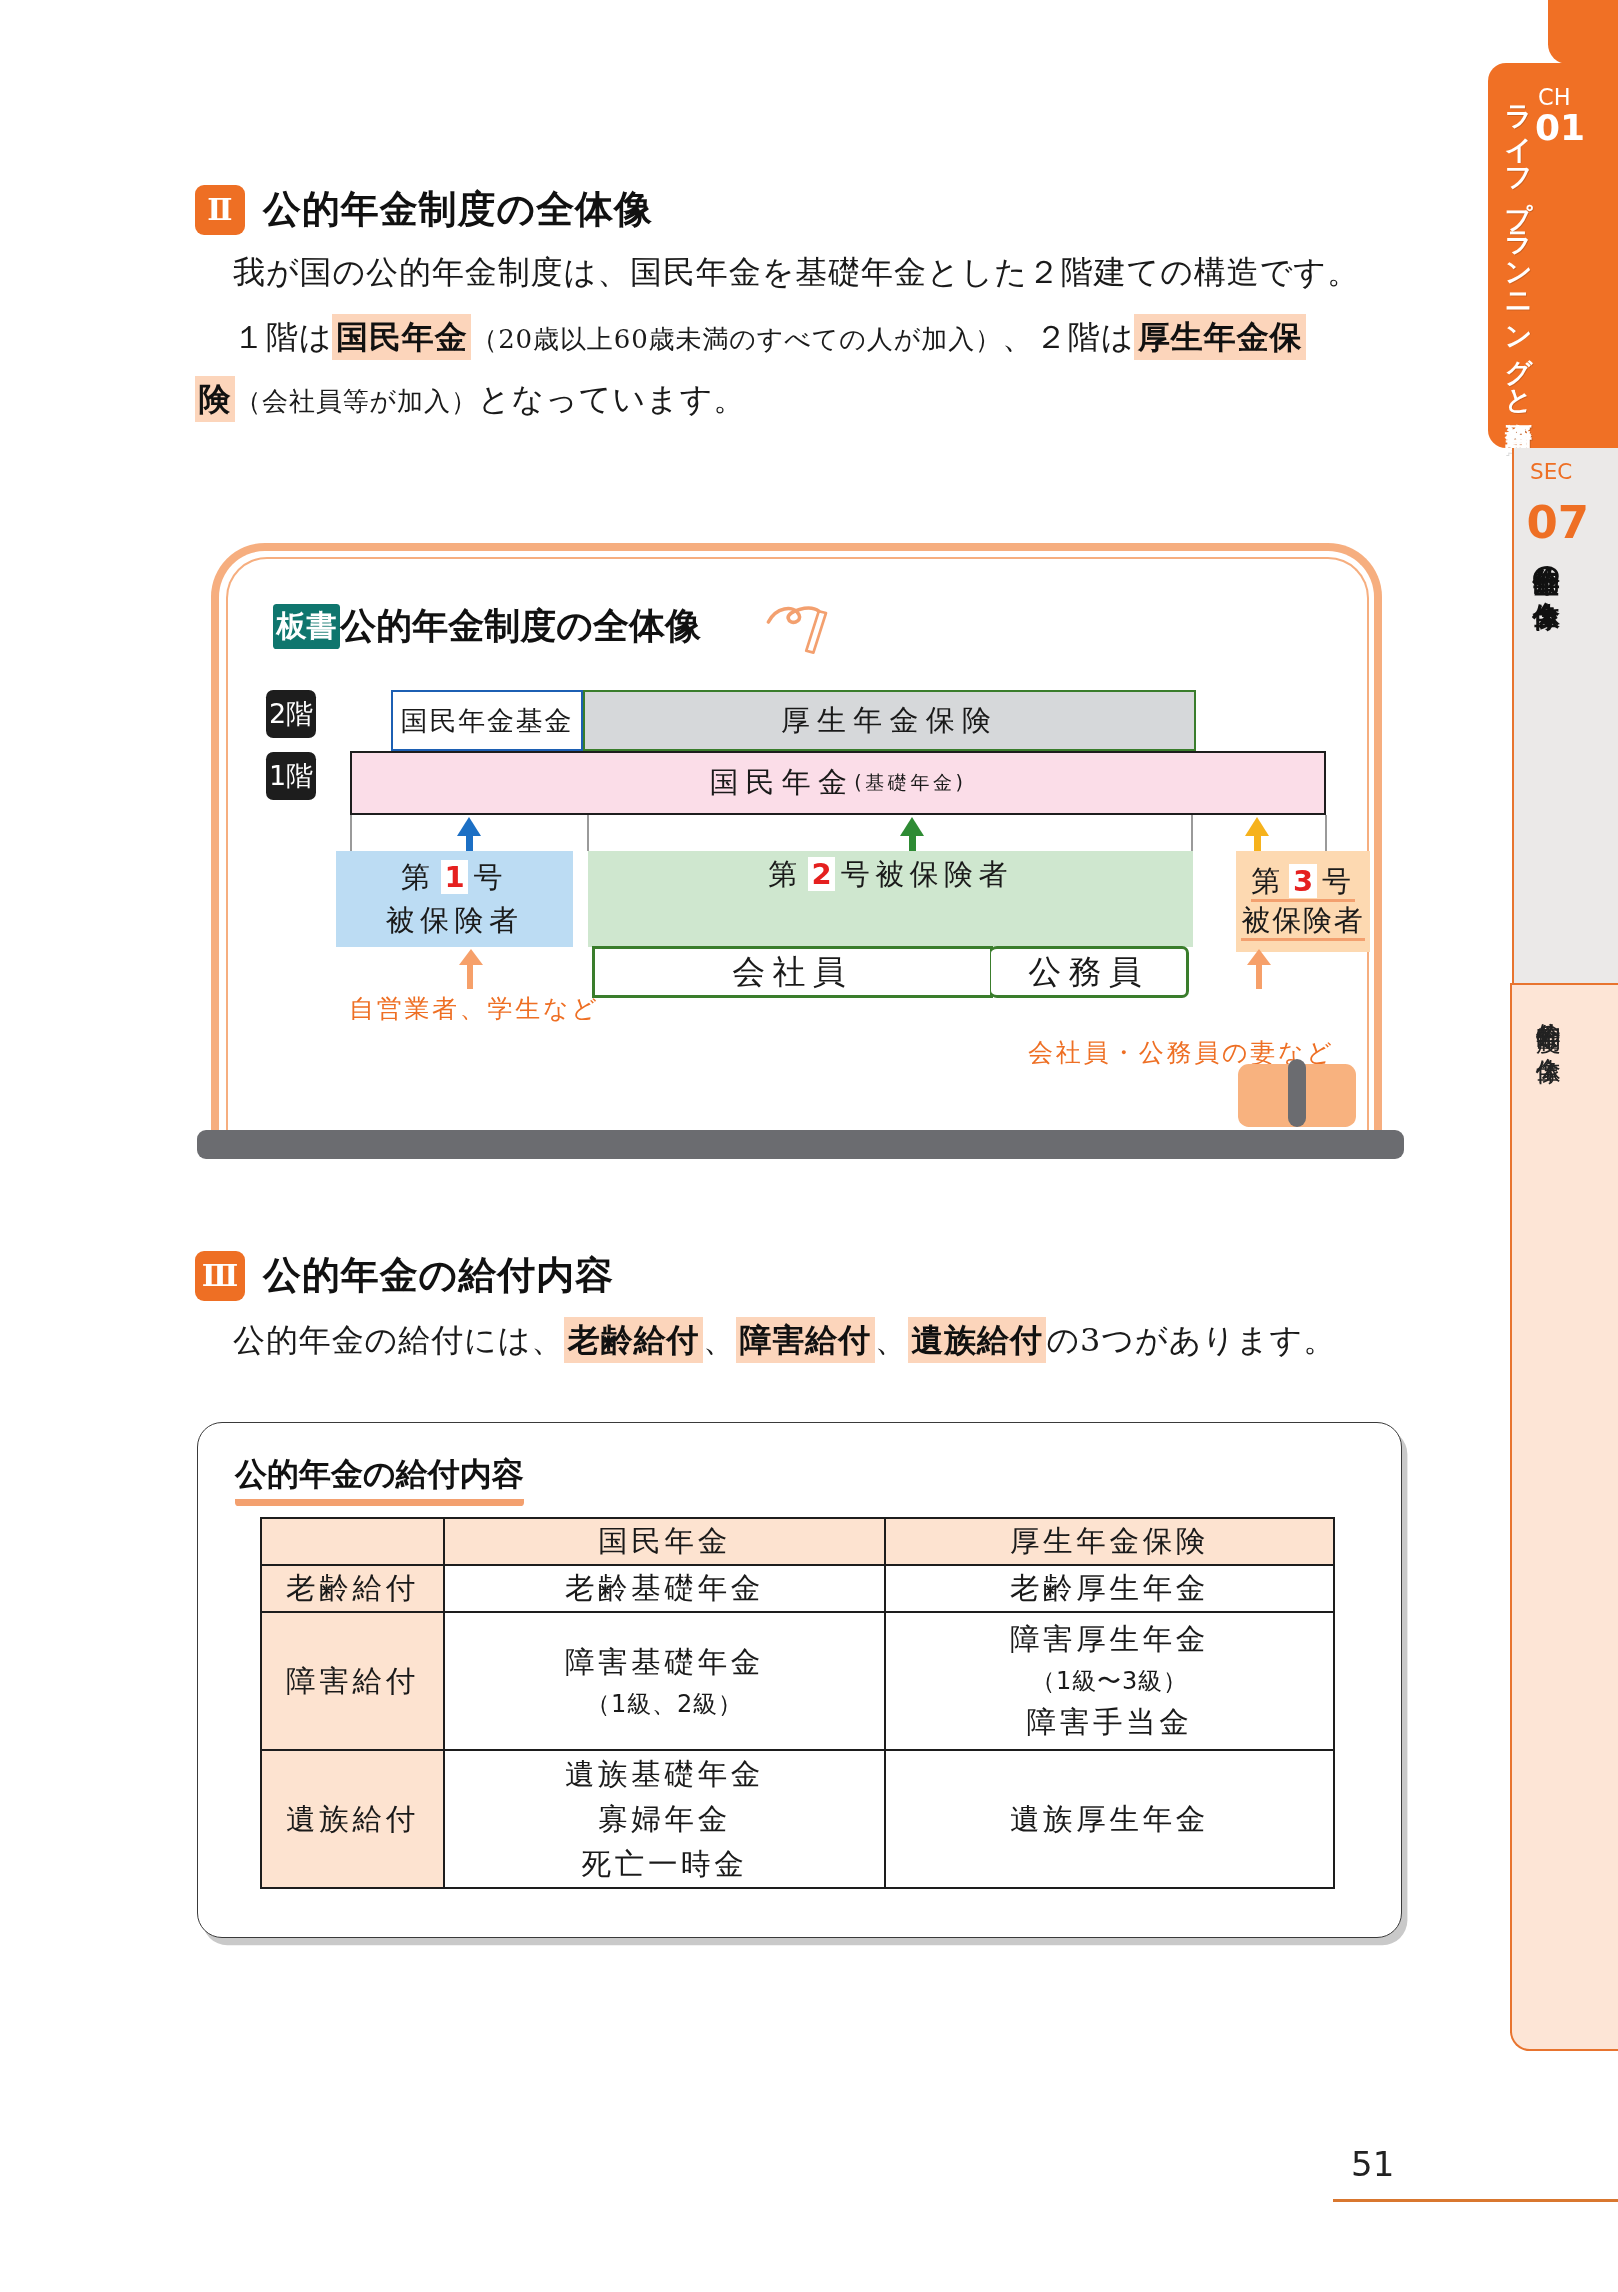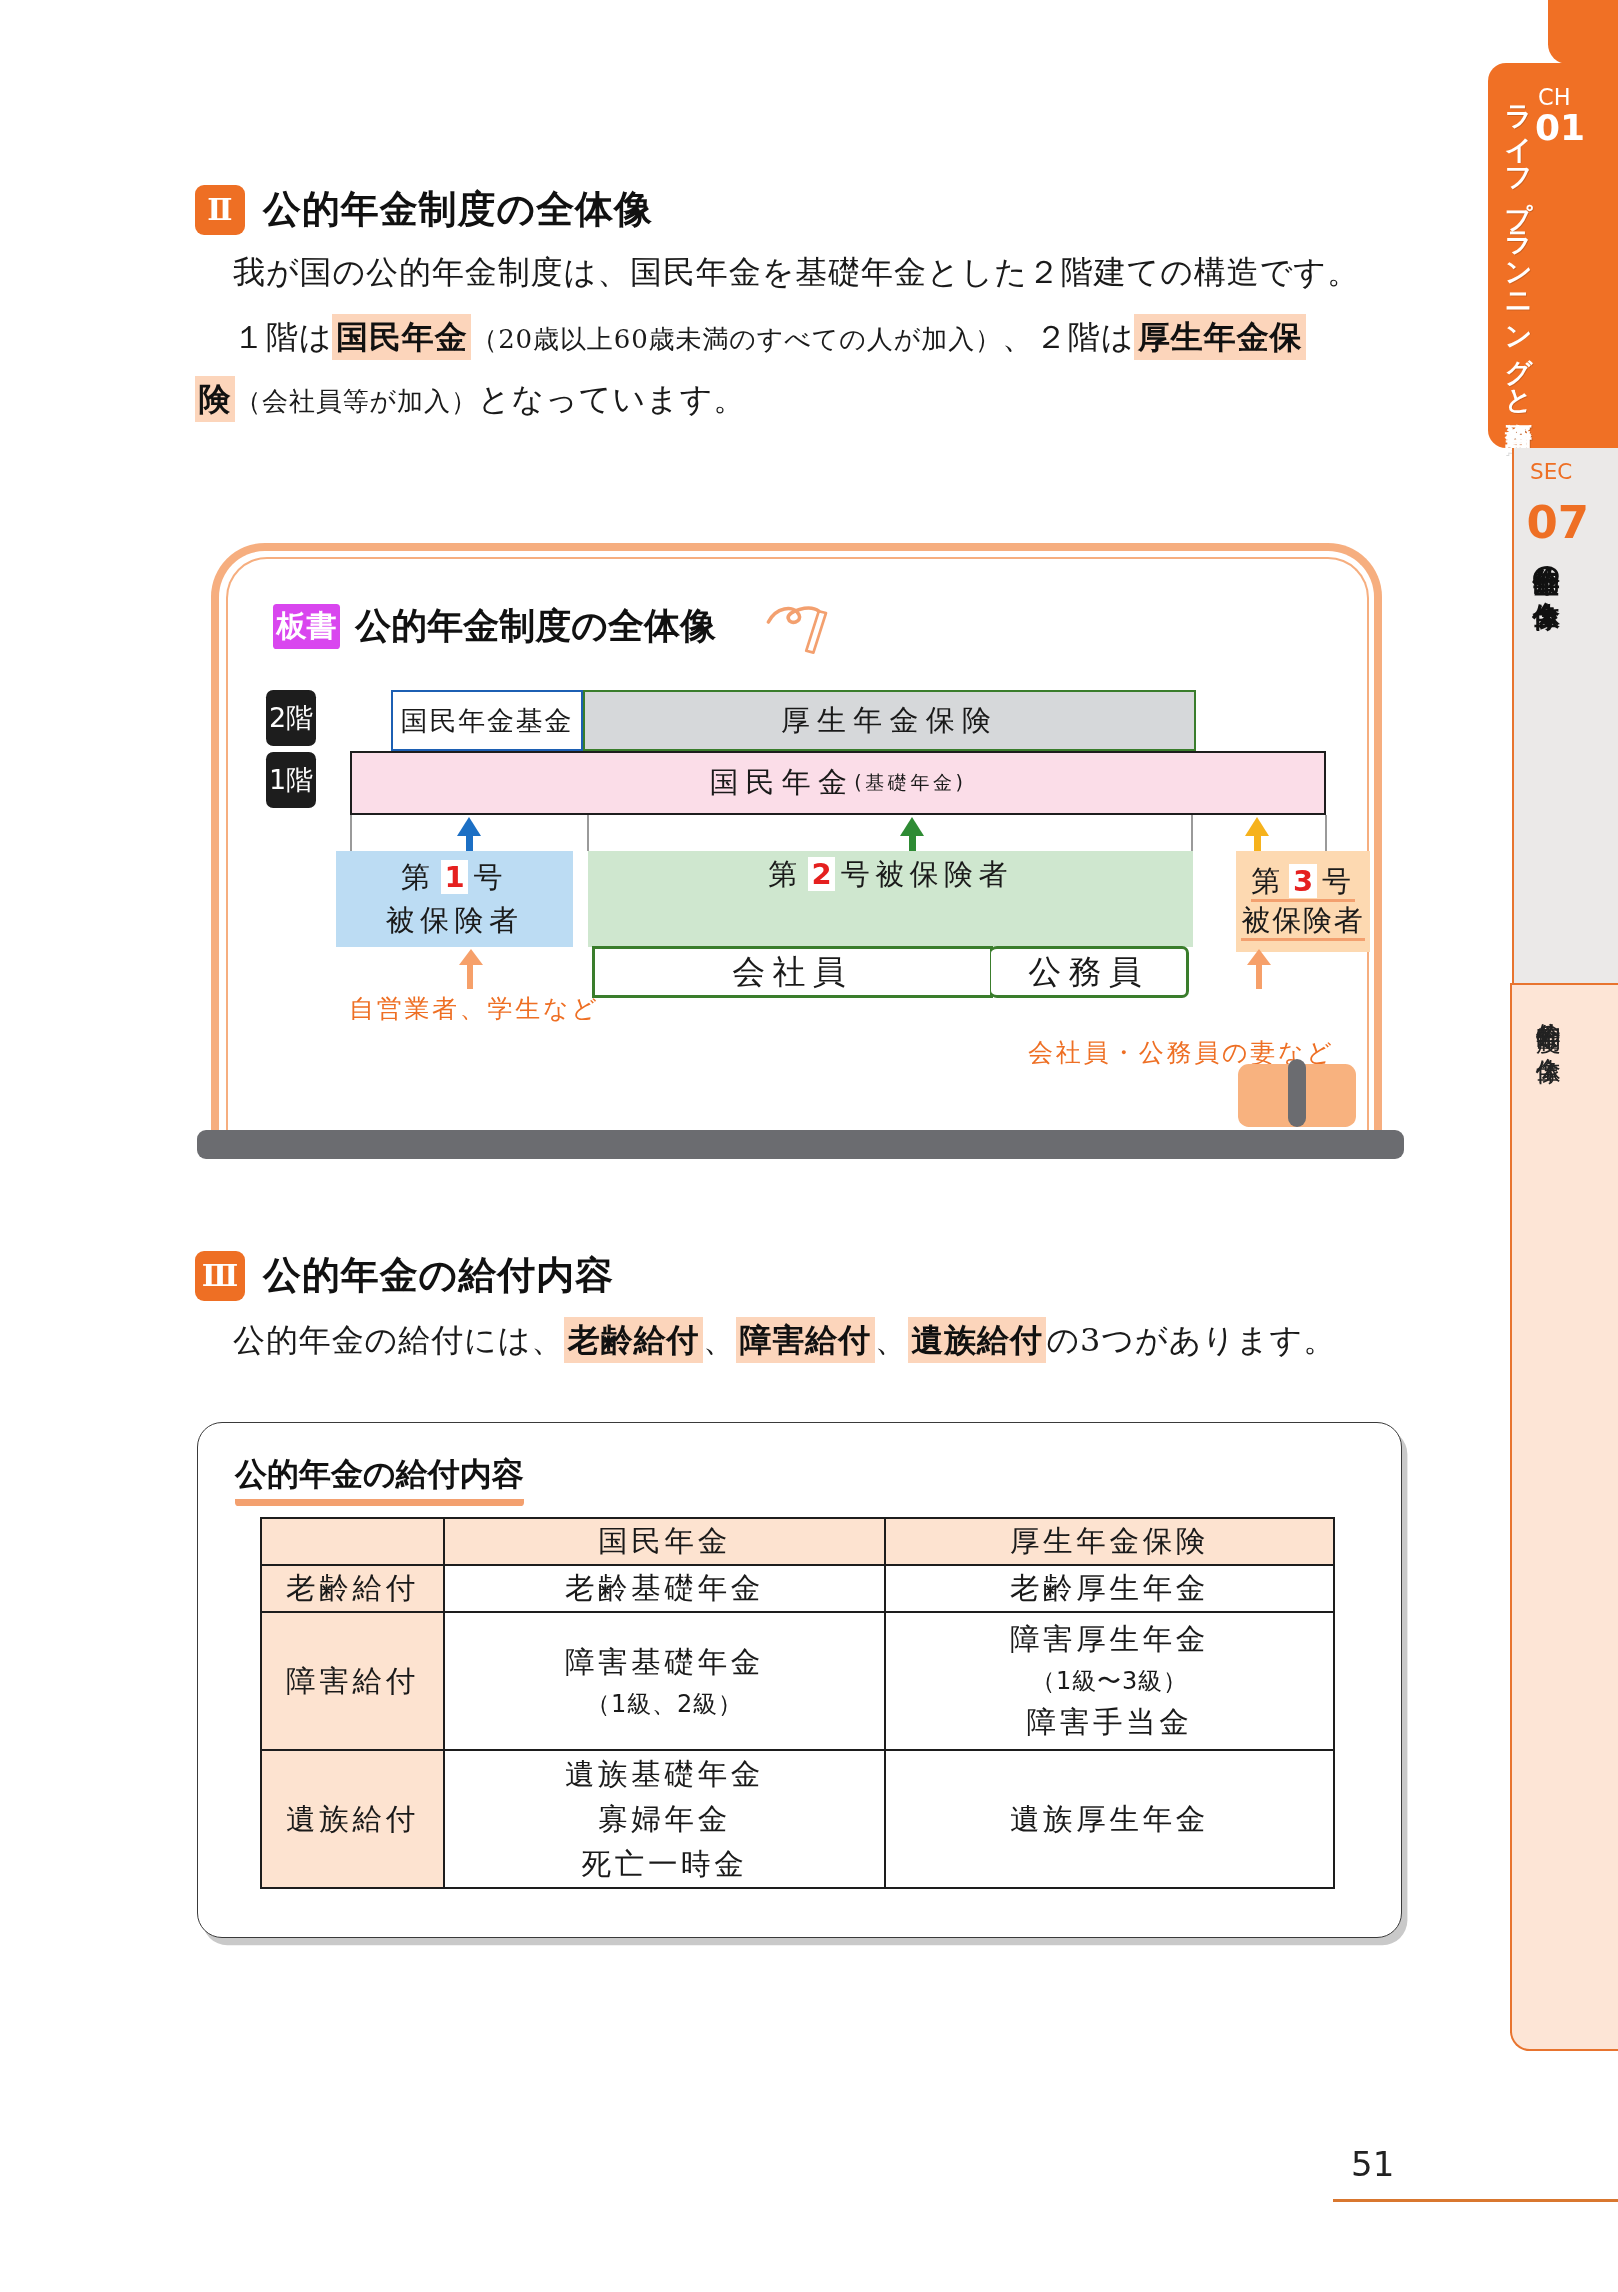--- a/index.html
+++ b/index.html
@@ -69,28 +69,28 @@
     .board-frame {
       position: absolute; left: 211px; top: 543px; width: 1171px; height: 609px;
       border: 8px solid #f6ae7f; border-bottom: none; border-radius: 54px 54px 0 0; box-sizing: border-box;
     }
     .board-frame-inner {
       position: absolute; left: 226px; top: 557px; width: 1143px; height: 591px;
       border: 2.7px solid #f6ae7f; border-bottom: none; border-radius: 41px 41px 0 0; box-sizing: border-box;
     }
     .board-title-wrap { position: absolute; left: 273px; top: 602px; display: flex; align-items: center; }
     .board-tag {
-      background: #d946ef; color: #fff; font-size: 30px; font-weight: bold; padding: 1.8px 3.6px; border-radius: 3.6px;
-      margin-right: 15px;
+      background: #0f766e; color: #fff; font-size: 30px; font-weight: bold; padding: 1.8px 3.6px; border-radius: 3.6px;
+      margin-right: 0;
     }
     .board-title { font-size: 36px; font-weight: bold; color: #111; }
     .chalk-icon { position: absolute; left: 763px; top: 595px; }
 
     .floor-badge {
-      position: absolute; left: 266px; width: 50px; height: 56px; background: #1d1d1d; color: #fff;
+      position: absolute; left: 266px; width: 50px; height: 48px; background: #1d1d1d; color: #fff;
       border-radius: 7.2px; font-size: 27px; display: flex; align-items: center; justify-content: center;
     }
 
     .d-box { position: absolute; box-sizing: border-box; display: flex; align-items: center; justify-content: center; font-size: 29px; color: #1a1a1a; letter-spacing: 7.2px; }
     .d-kikin { left: 391px; top: 690px; width: 192px; height: 61px; border: 2.7px solid #1c5fb3; background: #fff; letter-spacing: 1.8px; font-size: 27px; }
     .d-kosei { left: 583px; top: 690px; width: 613px; height: 61px; border: 2.7px solid #3a7d2c; background: #d6d8da; }
     .d-kokumin { left: 350px; top: 751px; width: 976px; height: 64px; border: 2.7px solid #1d1d1d; background: #fbdde8; }
 
     .d-vline { position: absolute; width: 1.8px; background: #9a9a9a; }
 

